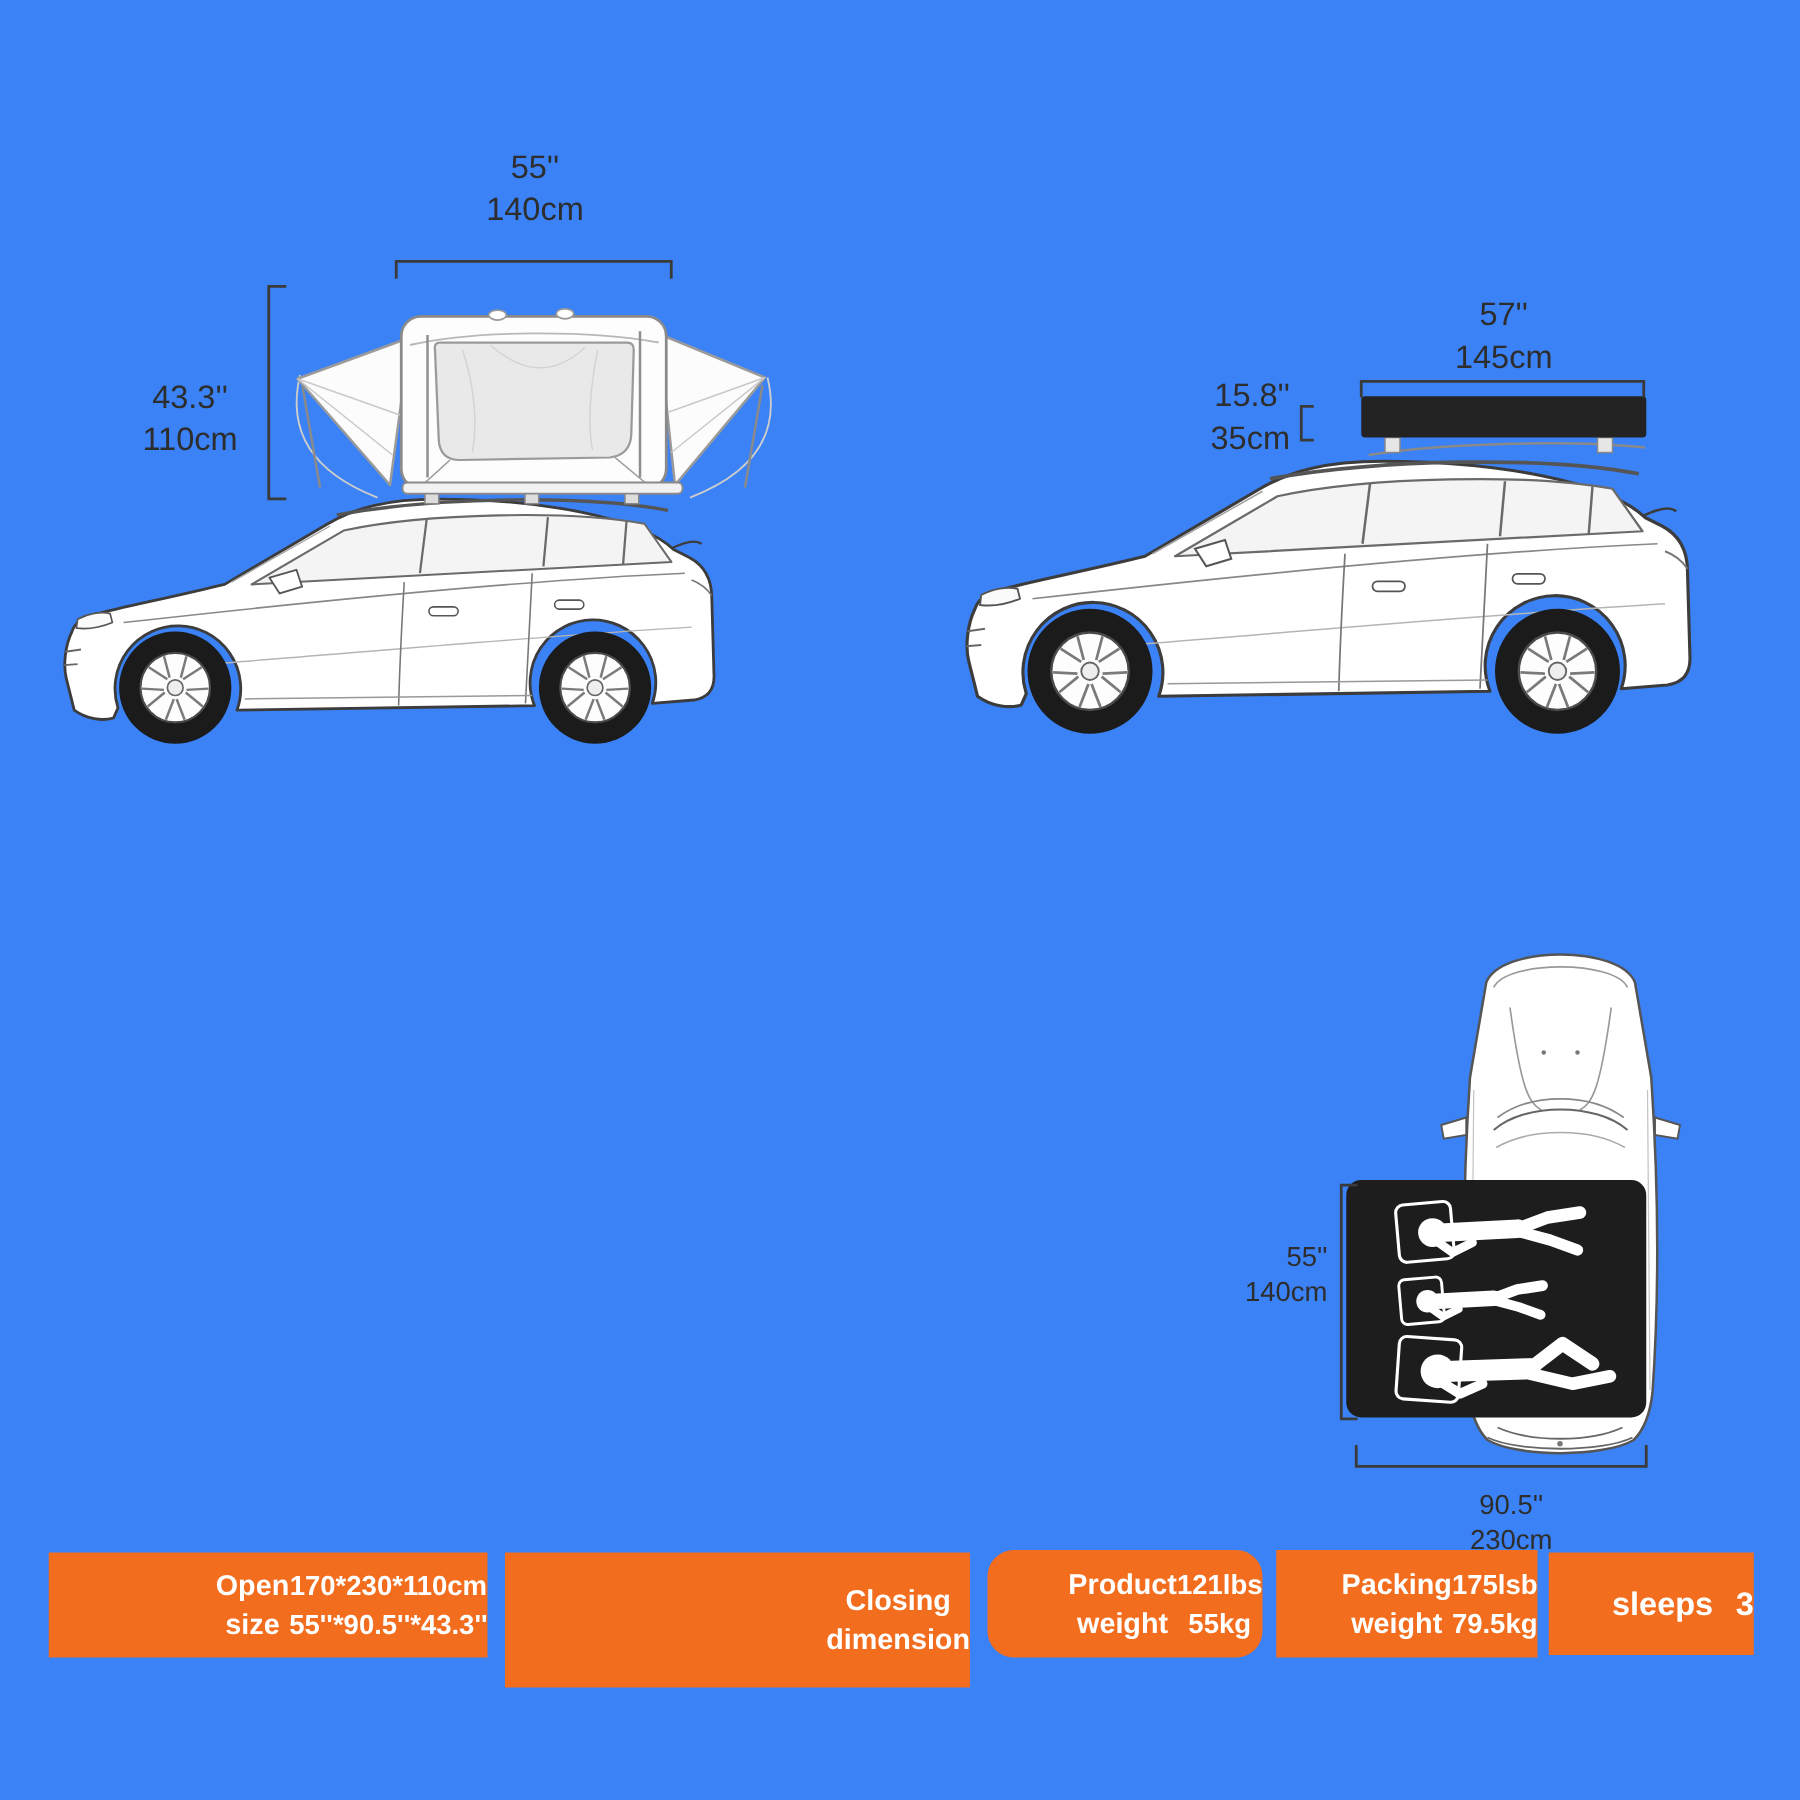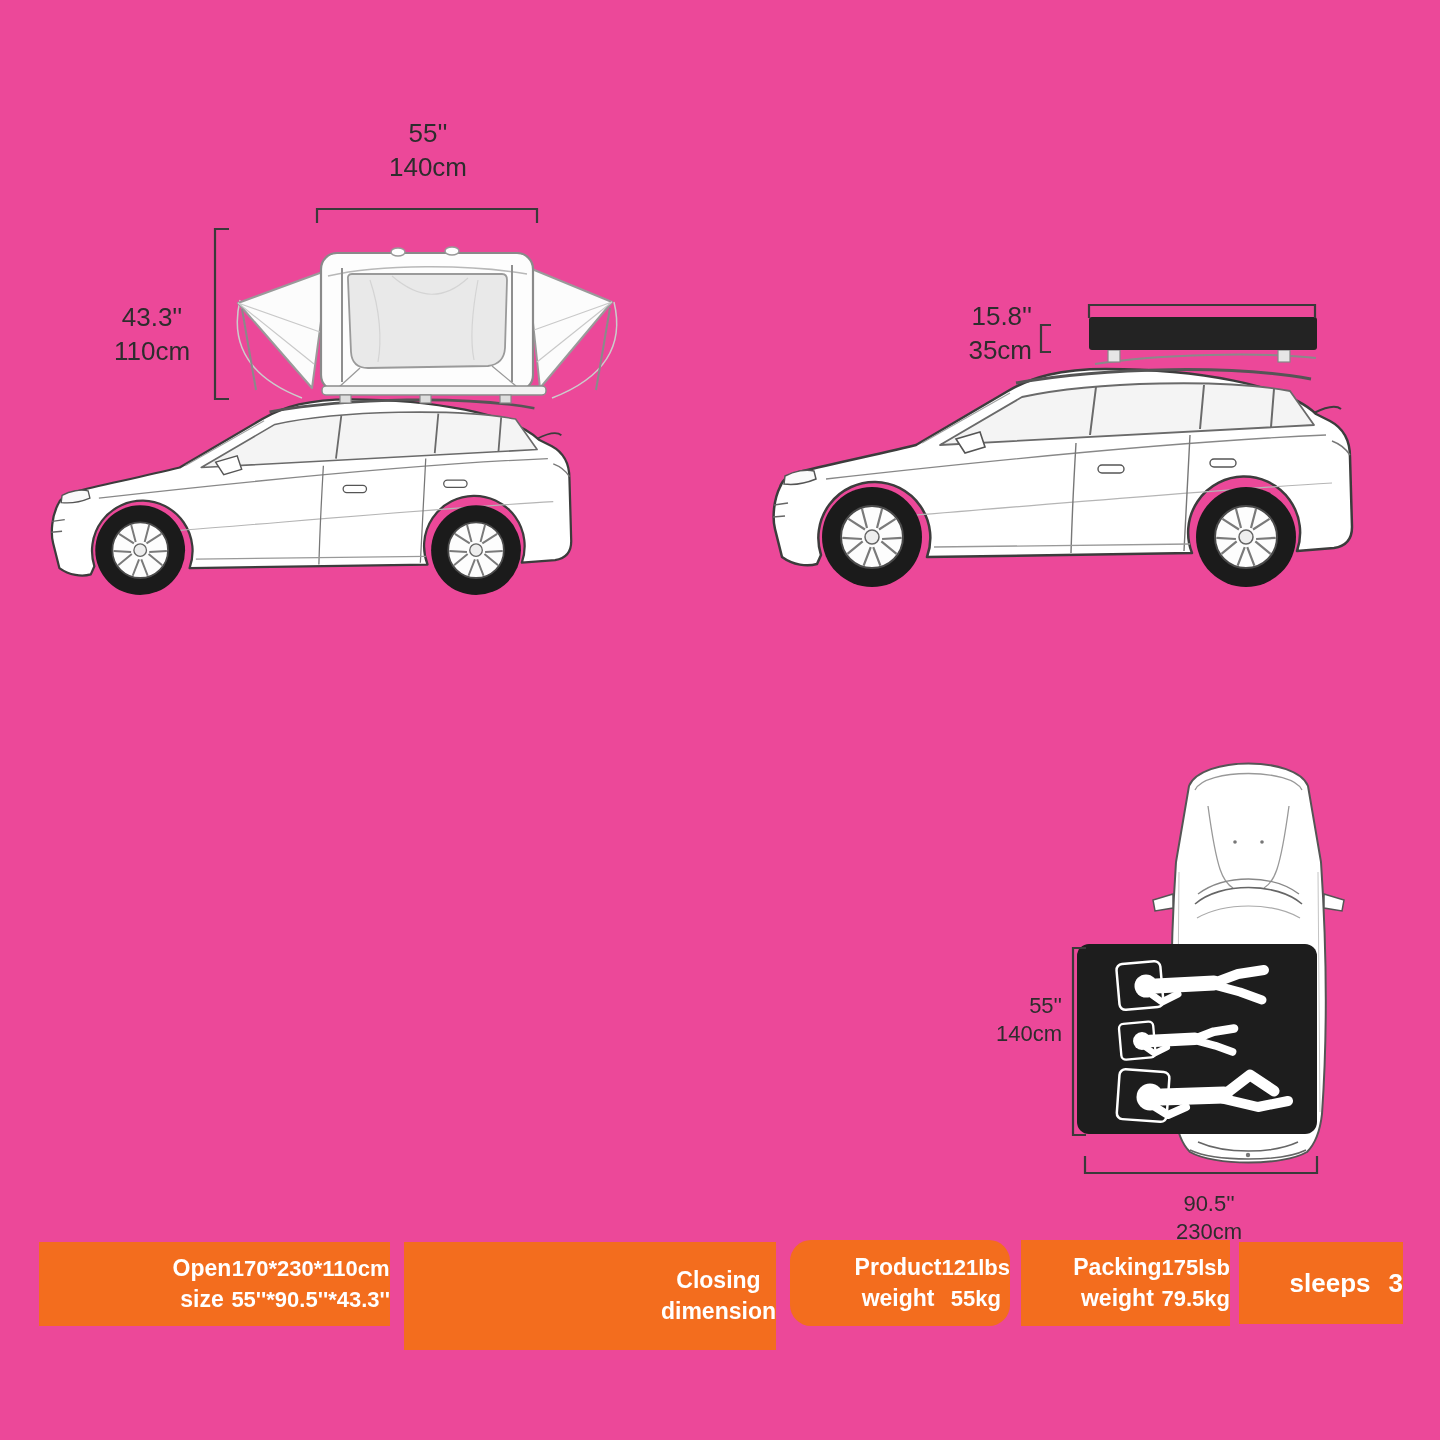--- a/index.html
+++ b/index.html
@@ -1,16 +1,16 @@
 <!DOCTYPE html>
 <html><head>
 <meta charset="utf-8">
 <style>
   html,body{margin:0;padding:0;background:#ffffff;}
-  .canvas{position:relative;width:1440px;height:1440px;background:#ec4899;overflow:hidden;
+  .canvas{position:relative;width:1440px;height:1440px;background:#3b82f6;overflow:hidden;
           font-family:"Liberation Sans",sans-serif;}
   .art{position:absolute;left:0;top:0;width:1440px;height:1440px;}
   .dim-label{position:absolute;color:#2d2d2d;font-size:26px;line-height:34px;text-align:center;white-space:nowrap;}
   .dim-label.right{text-align:right;}
   .dim-label.small{font-size:22px;line-height:28px;}
   .spec-box{position:absolute;background:#f36d1e;color:#ffffff;display:flex;align-items:center;
             justify-content:flex-end;font-weight:bold;}
   .spec-col{text-align:center;}
   .spec-line{font-size:23px;line-height:31px;white-space:nowrap;}
   .spec-line.val{font-size:22px;}
@@ -155,20 +155,24 @@
   </svg>
 
   <div class="dim-label" style="left:318px;top:116px;width:220px;">
     <div>55''</div>
     <div>140cm</div>
   </div>
   <div class="dim-label" style="left:62px;top:300px;width:180px;">
     <div>43.3''</div>
     <div>110cm</div>
   </div>
+  <div class="dim-label" style="left:1093px;top:234px;width:220px;">
+    <div>57''</div>
+    <div>145cm</div>
+  </div>
   <div class="dim-label right" style="left:872px;top:299px;width:160px;">
     <div>15.8''</div>
     <div>35cm</div>
   </div>
   <div class="dim-label small right" style="left:942px;top:992px;width:120px;">
     <div>55''</div>
     <div>140cm</div>
   </div>
   <div class="dim-label small" style="left:1099px;top:1190px;width:220px;">
     <div>90.5''</div>

